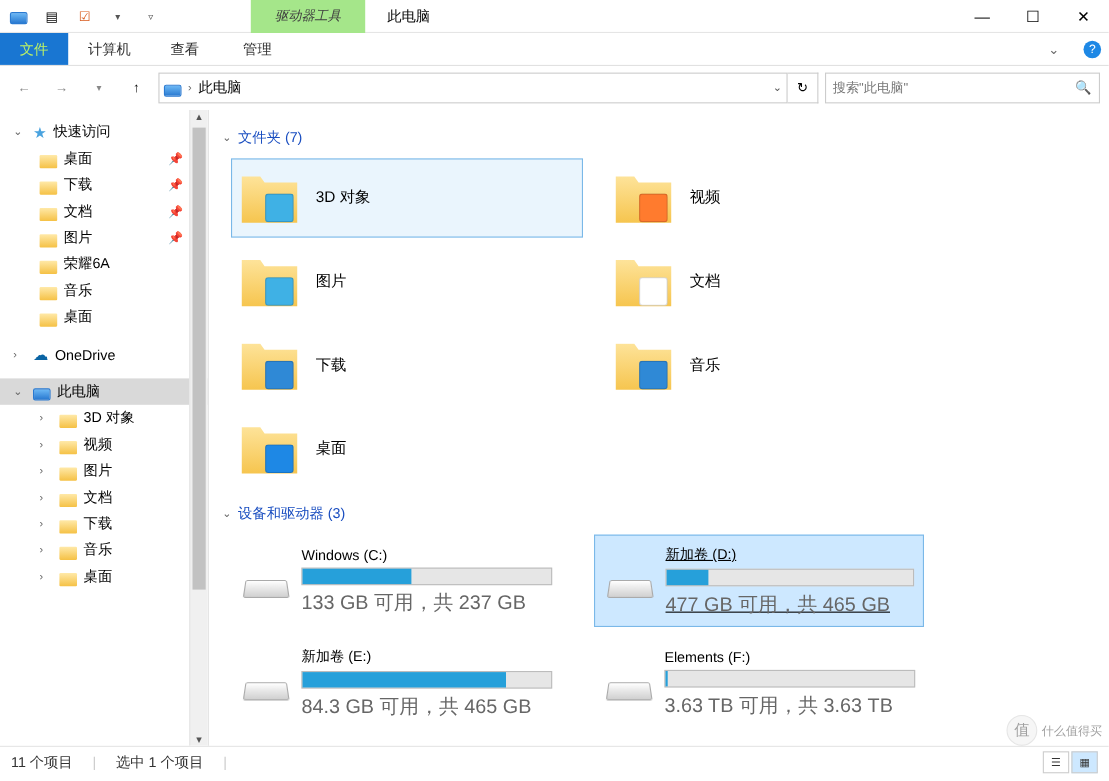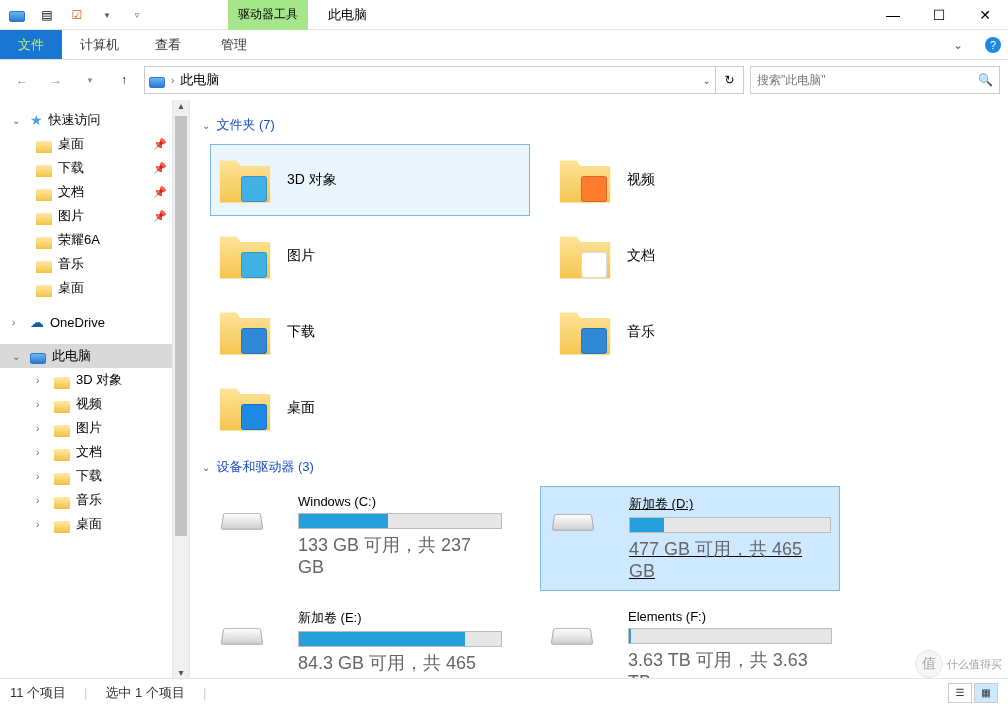--- a/index.html
+++ b/index.html
@@ -2,21 +2,21 @@
 <html><head>
 <meta charset="utf-8">
 <style>
 * { box-sizing: border-box; margin: 0; padding: 0; font-family: "Microsoft YaHei", "Segoe UI", sans-serif; }
 body { width: 1008px; height: 710px; background: #fff; overflow: hidden; font-size: 12px; color: #000; position: relative; }
 
 
 .titlebar { height: 30px; display: flex; align-items: center; background: #fff; border-bottom: 1px solid #e5e5e5; }
 .titlebar .qat { display: flex; align-items: center; padding-left: 6px; gap: 8px; }
 .titlebar .qat .icon-btn { width: 22px; height: 22px; display:flex; align-items:center; justify-content:center; }
-.titlebar .ribbon-contextual { height: 30px; background: #a5e68a; padding: 0 10px; display:flex; align-items:center; color:#000000; font-size:12px; margin-left: 80px;}
+.titlebar .ribbon-contextual { height: 30px; background: #a5e68a; padding: 0 22px; display:flex; align-items:center; color:#404040; font-size:12px; margin-left: 80px; font-style: italic;}
 .titlebar .title { flex: 1; text-align: left; padding-left: 20px; font-size: 13px; }
 .titlebar .winbtns { display: flex; }
 .titlebar .winbtns div { width: 46px; height: 30px; display:flex; align-items:center; justify-content:center; font-size:14px; }
 
 
 .ribbon { height: 30px; display: flex; align-items: stretch; border-bottom: 1px solid #e1e1e1; }
 .ribbon .tab { padding: 0 18px; display:flex; align-items:center; font-size:13px; color:#333; }
 .ribbon .tab.file { background:#1976d2; color:#bef264; }
 .ribbon .spacer { flex:1; }
 .ribbon .collapse { width:40px; display:flex; align-items:center; justify-content:center; color:#666; }
@@ -49,21 +49,21 @@
 .group-header { color:#1a4ec0; font-size:13px; display:flex; align-items:center; gap:6px; margin: 6px 0 10px 0; }
 .group-header .chev { font-size:10px; color:#666; }
 .folder-grid { display:grid; grid-template-columns: 320px 320px; gap: 4px 20px; margin-left: 8px;}
 .folder-item { display:flex; align-items:center; gap:14px; padding:6px; height:72px; border:1px solid transparent; }
 .folder-item.selected { border:1px solid #7ab8e8; background:#eaf5fd; }
 .folder-item .ficon { width:56px; height:56px; position:relative; }
 .folder-back { position:absolute; inset:0; background:linear-gradient(#ffe9a8,#f5c145); clip-path: polygon(5% 15%, 35% 15%, 42% 25%, 95% 25%, 95% 90%, 5% 90%); border-radius:3px;}
 .folder-item .label { font-size:14px; }
 
 .drive-grid { display:grid; grid-template-columns: 300px 300px; gap: 10px 30px; margin-left: 8px; }
-.drive-item { display:flex; gap:32px; padding:8px; align-items:flex-start; }
+.drive-item { display:flex; gap:8px; padding:8px; align-items:center; }
 .drive-item.selected { background:#cde8ff; border:1px solid #7ab8e8;text-decoration:underline; }
 .drive-item .dicon { width:48px; height:40px; position:relative; }
 .dshape { position:absolute; left:4px; right:4px; bottom:4px; height:18px; background:linear-gradient(#fff,#d0d0d0); border:1px solid #aaa; border-radius:2px; transform: perspective(60px) rotateX(25deg);}
 .drive-item .info { flex:1; }
 .drive-item .dname { font-size:13px; margin-bottom:4px; }
 .drive-item .bar { height:16px; background:#e6e6e6; border:1px solid #bcbcbc; position:relative; margin-bottom:4px;}
 .drive-item .bar .fill { position:absolute; left:0; top:0; bottom:0; background:#26a0da; }
 .drive-item .dstat { font-size:18px; color:#666; }
 
 

